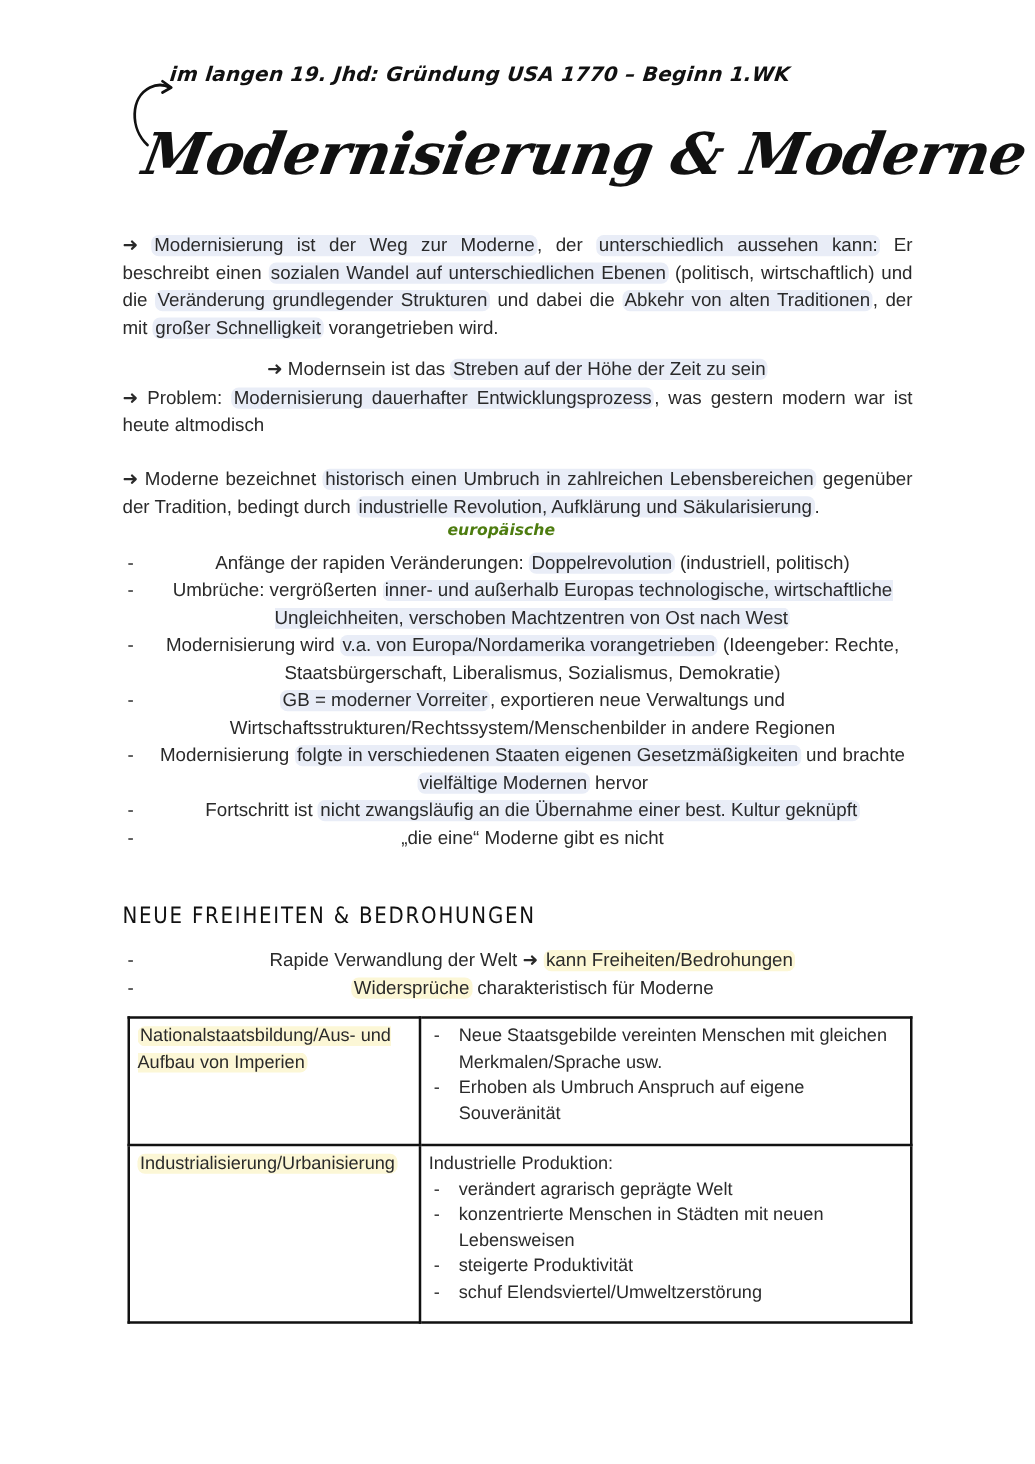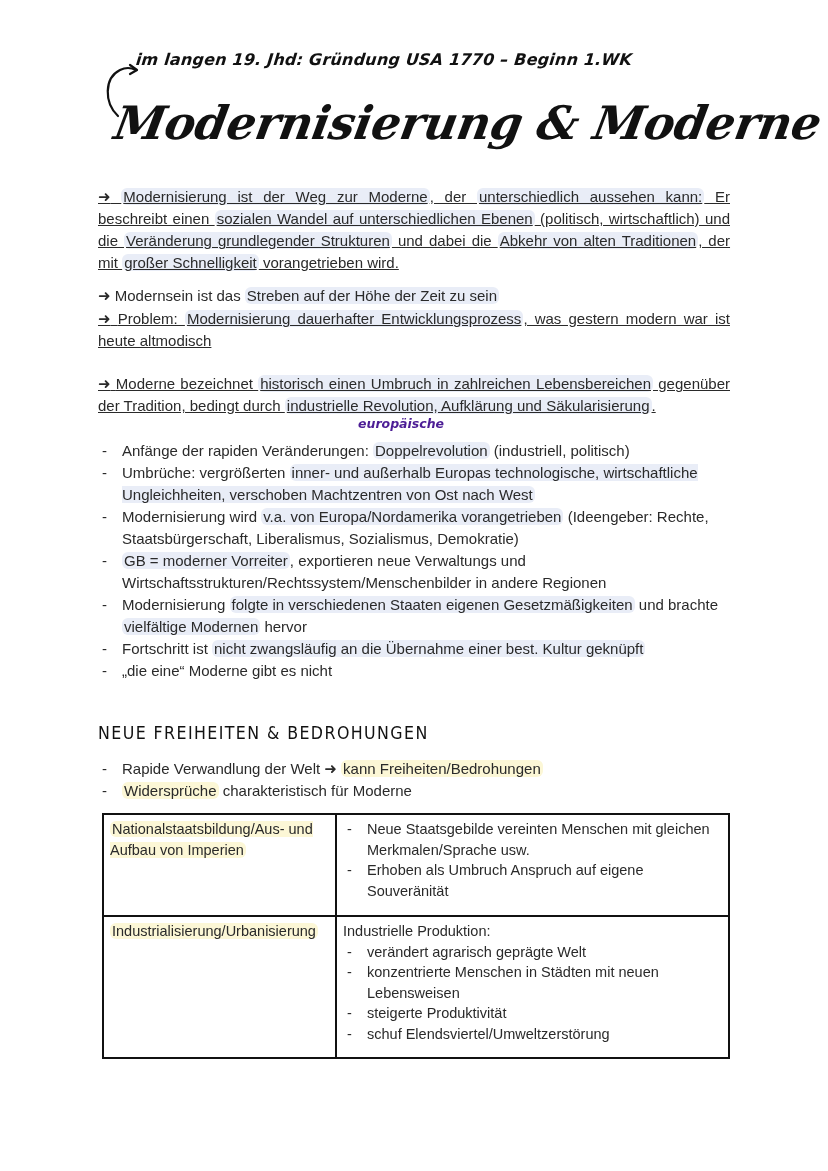--- a/index.html
+++ b/index.html
@@ -8,27 +8,27 @@
   .page { position: absolute; left: 0; top: 0; width: 828px; height: 1171px; }
 
   .subtitle { position: absolute; left: 136px; top: 50px; font-family: "DejaVu Sans", sans-serif;
               font-style: italic; font-size: 16px; font-weight: bold; color: #111; transform: skewX(-6deg);
               letter-spacing: 0.2px; }
   .arrow-curve { position: absolute; left: 102px; top: 58px; width: 40px; height: 60px; }
   .title { position: absolute; left: 115px; top: 96px; font-family: "DejaVu Serif", serif;
            font-style: italic; font-weight: bold; font-size: 46px; color: #111; letter-spacing: -0.5px;
            transform: skewX(-10deg); }
 
-  .block { position: absolute; left: 98px; width: 632px; font-size: 15px; line-height: 22px; color: #2a2a2a; }
-  .justify { text-align: justify; text-align-last: left; text-decoration: underline; }
+  .block { position: absolute; left: 98px; width: 632px; font-size: 15px; line-height: 22px; color: #2a2a2a; text-align: center; }
+  .justify { text-align: justify; text-align-last: left; }
   .hl-b { background: #e9edf7; border-radius: 6px; padding: 0 2px; }
   .hl-y { background: #fcf7d6; border-radius: 6px; padding: 0 2px; }
 
   .annot { position: absolute; left: 358px; top: 416px; font-family: "DejaVu Sans", sans-serif;
-           font-weight: bold; font-style: italic; font-size: 12.5px; color: #4c1d95; }
+           font-weight: bold; font-style: italic; font-size: 12.5px; color: #4d7c0f; }
 
   ul.dash { list-style: none; margin: 0; padding: 0; }
   ul.dash li { position: relative; padding-left: 24px; margin: 0; }
   ul.dash li::before { content: "-"; position: absolute; left: 4px; top: 0; }
 
   .section-head { position: absolute; left: 98px; top: 722px; font-family: "DejaVu Sans", sans-serif;
                   font-size: 18px; letter-spacing: 1.6px; color: #111; transform: scaleX(0.88); transform-origin: left; }
 
   table.grid { position: absolute; left: 102px; top: 813px; width: 628px; border-collapse: collapse;
                font-size: 14.5px; line-height: 20.5px; color: #2a2a2a; }

